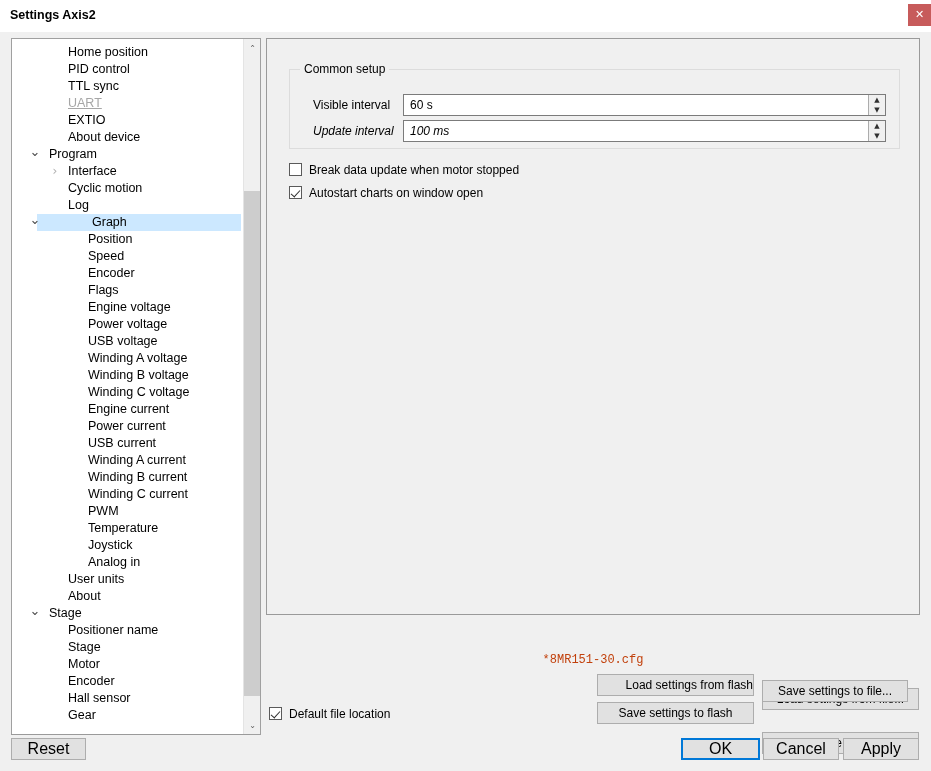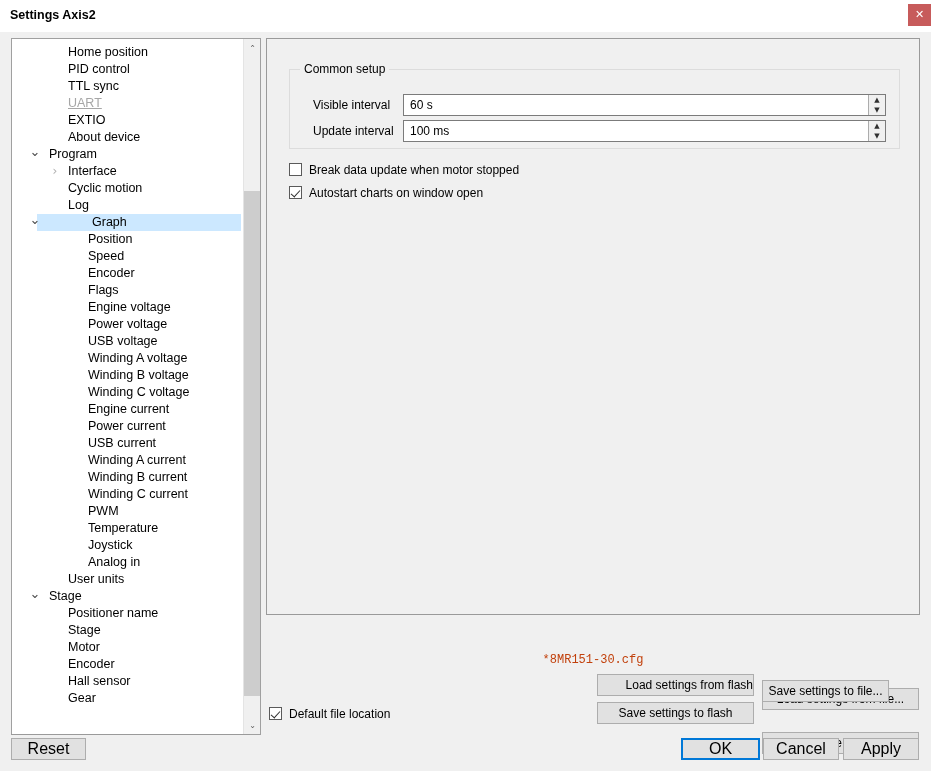--- a/index.html
+++ b/index.html
@@ -180,21 +180,21 @@
     text-align: center;
     line-height: 20px;
     cursor: pointer;
     font-family: "Liberation Sans", sans-serif;
     padding: 0;
     white-space: nowrap;
   }
   #btn-load-flash { left: 597px; top: 642px; width: 157px; text-align: right; }
   #btn-load-file  { left: 762px; top: 656px; width: 157px; }
   #btn-save-flash { left: 597px; top: 670px; width: 157px; }
-  #btn-save-file  { left: 762px; top: 648px; width: 127px; }
+  #btn-save-file  { left: 762px; top: 648px; width: 146px; }
   #btn-compare    { left: 762px; top: 700px; width: 157px; }
 
   
   #sep {
     position: absolute; left: 11px; top: 702px; width: 239px; height: 1px;
     background: #9a9a9a;
   }
   .dbtn {
     position: absolute; top: 706px; height: 22px;
     background: #e1e1e1; border: 1px solid #adadad;
@@ -343,20 +343,24 @@
           <span class="tw"></span>
           <span class="lbl">Joystick</span>
         </div>
         <div class="tree-row lvl3">
           <span class="tw"></span>
           <span class="lbl">Analog in</span>
         </div>
         <div class="tree-row lvl2">
           <span class="tw"></span>
           <span class="lbl">User units</span>
+        </div>
+        <div class="tree-row lvl2">
+          <span class="tw"></span>
+          <span class="lbl">About</span>
         </div>
         <div class="tree-row lvl1">
           <span class="tw" style="font-size: 13px; line-height: 11px;">⌄</span>
           <span class="lbl">Stage</span>
         </div>
         <div class="tree-row lvl2">
           <span class="tw"></span>
           <span class="lbl">Positioner name</span>
         </div>
         <div class="tree-row lvl2">
@@ -397,21 +401,21 @@
         <span class="flabel">Visible interval</span>
         <div class="spinbox">
           <span class="sval">60 s</span>
           <div class="spin-arrows">
             <div class="sa up">▲</div>
             <div class="sa dn">▼</div>
           </div>
         </div>
       </div>
 
-      <div class="form-row" style="top:50px;">
+      <div class="form-row" style="top:50px;font-style:italic;">
         <span class="flabel">Update interval</span>
         <div class="spinbox">
           <span class="sval">100 ms</span>
           <div class="spin-arrows">
             <div class="sa up">▲</div>
             <div class="sa dn">▼</div>
           </div>
         </div>
       </div>
     </fieldset>

